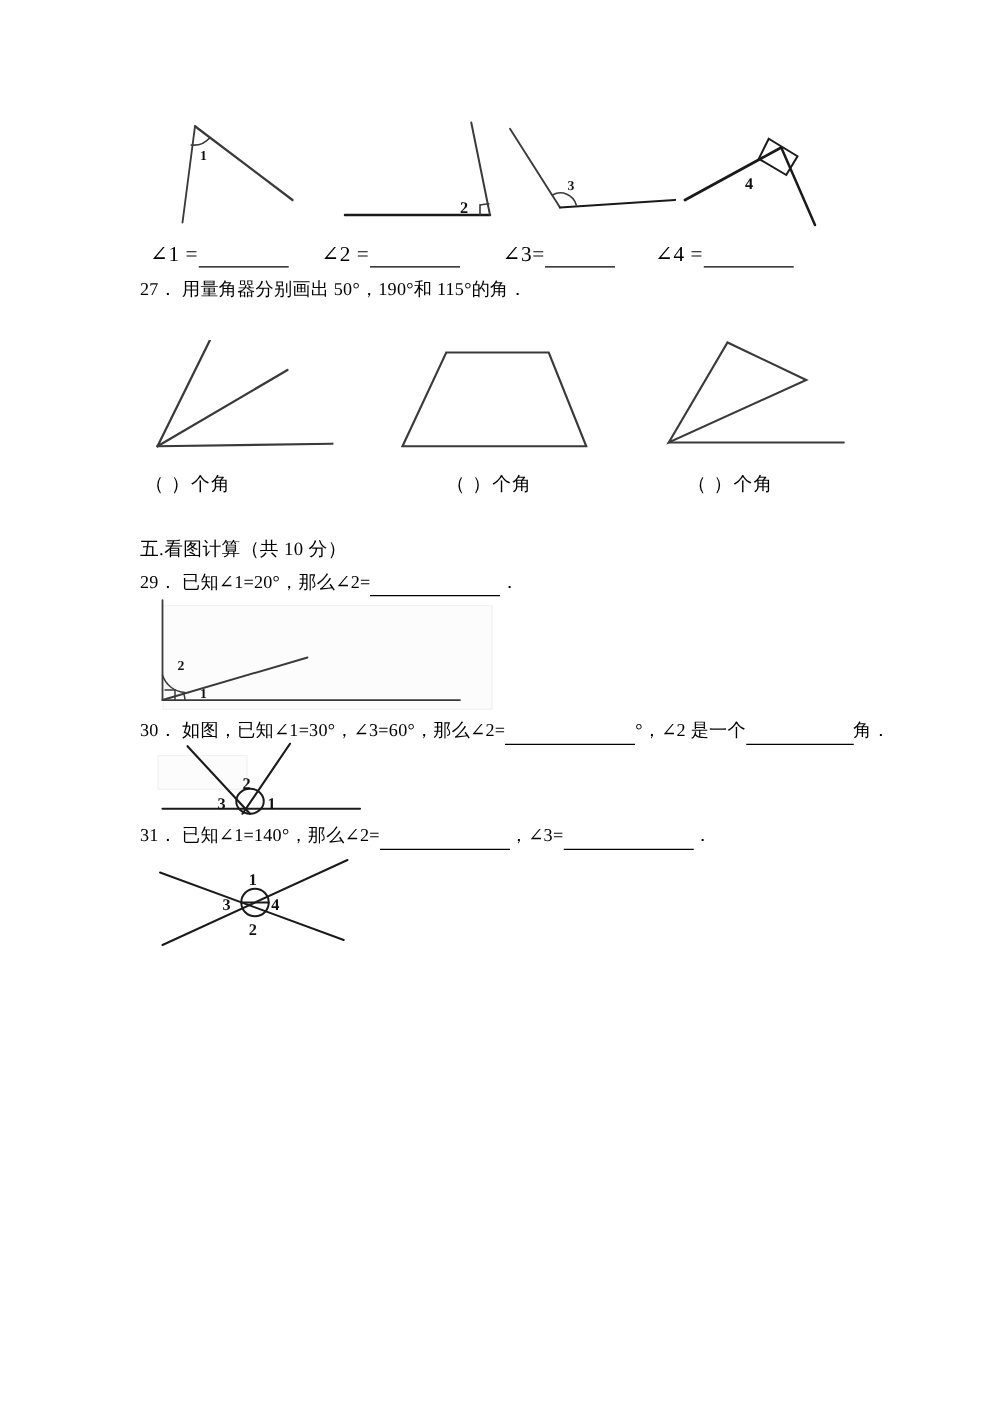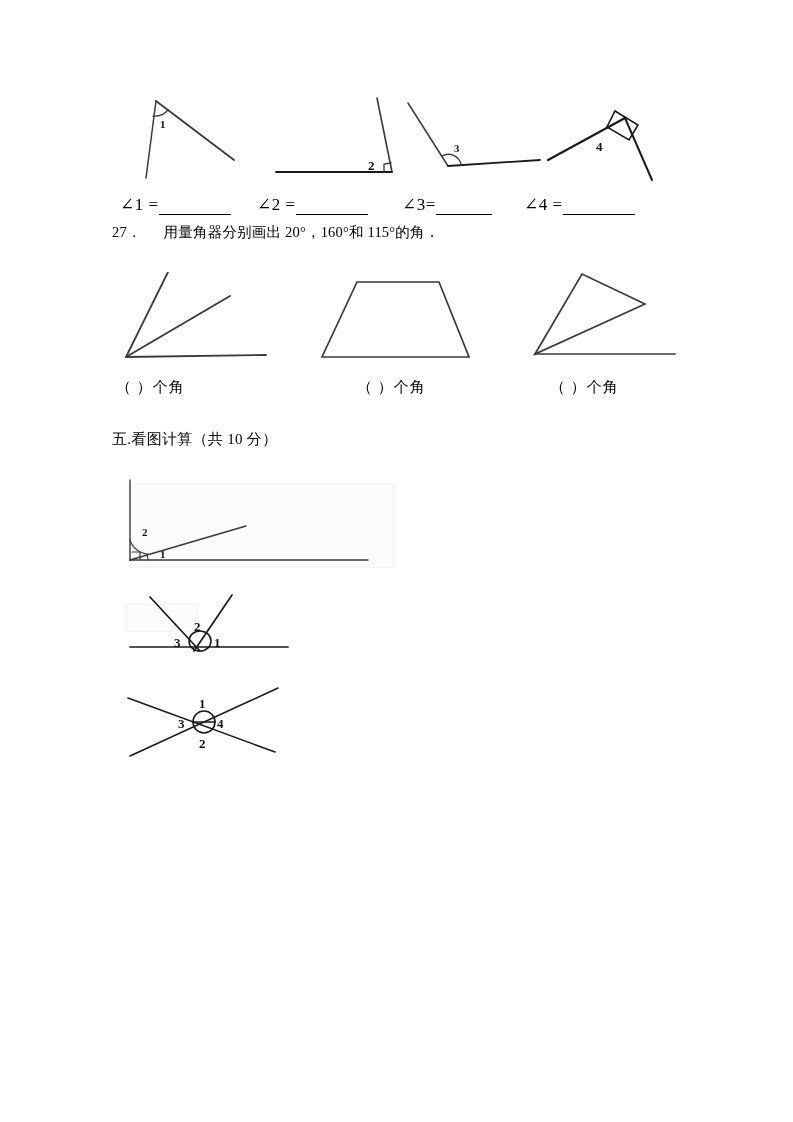--- a/index.html
+++ b/index.html
@@ -23,21 +23,21 @@
     background: #fff;
   }
 
   
   .qline {
     font-size: 14.5px;
     line-height: 1.55;
     letter-spacing: 0.2px;
     white-space: nowrap;
   }
-  .qnum { margin-right: 22px; }
+  .qnum { margin-right: 4px; }
   .sec-head {
     font-size: 15px;
     font-weight: normal;
     letter-spacing: 0.3px;
     white-space: nowrap;
   }
   .blank {
     display: inline-block;
     border-bottom: 1.3px solid #000;
     vertical-align: bottom;
@@ -187,21 +187,21 @@
     </span>
     <span class="ans-item" style="left:290px">
       <span>∠3=</span><span class="blank b-xs"></span>
     </span>
     <span class="ans-item" style="left:412px">
       <span>∠4  =</span><span class="blank b-sm"></span>
     </span>
   </div>
 
   <div class="qline line27">
-    <span class="qnum">27．</span><span>用量角器分别画出 20°，160°和 115°的角．</span>
+    <span class="qnum">27．</span><span>用量角器分别画出 50°，190°和 115°的角．</span>
   </div>
 
 
   <div class="fig-row-2">
 
     <svg width="170" height="100" style="left:6px">
       <path class="stroke" stroke-width="1.8" d="M 8 85 L 50 0"></path>
       <path class="stroke" stroke-width="1.8" d="M 8 85 L 112 24"></path>
       <path class="stroke" stroke-width="1.8" d="M 8 85 L 148 83"></path>
     </svg>
@@ -217,43 +217,52 @@
   </div>
 
   <div class="count-row">
     <span class="count-item" style="left:4px">（    ）个角</span>
     <span class="count-item" style="left:245px">（    ）个角</span>
     <span class="count-item" style="left:438px">（    ）个角</span>
   </div>
 
   <div class="sec-head sec5">五.看图计算（共 10 分）</div>
 
+  <div class="qline line29">
+    <span class="qnum">29．</span><span>已知∠1=20°，那么∠2=</span><span class="blank b-lg"></span><span>．</span>
+  </div>
 
   <svg class="fig29" width="280" height="92">
     <path class="stroke" stroke-width="1.4" d="M 12 2 L 12 82"></path>
     <path class="stroke" stroke-width="1.4" d="M 12 82 L 250 82"></path>
     <path class="stroke" stroke-width="1.5" d="M 12 82 L 128 48"></path>
     <path class="stroke" stroke-width="1.2" d="M 14 74 L 22 74 L 22 82"></path>
     <path class="stroke" stroke-width="1.2" d="M 12 62 A 20 20 0 0 0 30 76"></path>
     <path class="stroke" stroke-width="1.2" d="M 29 77 A 18 18 0 0 1 30 82"></path>
     <text class="lbl" x="24" y="58">2</text>
     <text class="lbl" x="42" y="80">1</text>
   </svg>
 
+  <div class="qline line30">
+    <span class="qnum">30．</span><span>如图，已知∠1=30°，∠3=60°，那么∠2=</span><span class="blank b-lg"></span><span>°，∠2 是一个</span><span class="blank b-md"></span><span>角．</span>
+  </div>
 
   <svg class="fig30" width="190" height="72">
     <path class="stroke-dk" stroke-width="1.7" d="M 2 58 L 160 58"></path>
     <path class="stroke-dk" stroke-width="1.7" d="M 22 8 L 72 62"></path>
     <path class="stroke-dk" stroke-width="1.7" d="M 104 6 L 66 62"></path>
     <ellipse class="stroke-dk" stroke-width="1.6" cx="72" cy="52" rx="11" ry="10"></ellipse>
     <text class="lbl-lg" x="66" y="42">2</text>
     <text class="lbl-lg" x="46" y="58">3</text>
     <text class="lbl-lg" x="86" y="58">1</text>
   </svg>
 
+  <div class="qline line31">
+    <span class="qnum">31．</span><span>已知∠1=140°，那么∠2=</span><span class="blank b-lg"></span><span>，∠3=</span><span class="blank b-lg"></span><span>．</span>
+  </div>
 
   <svg class="fig31" width="180" height="85">
     <path class="stroke-dk" stroke-width="1.6" d="M 8 18 L 155 72"></path>
     <path class="stroke-dk" stroke-width="1.6" d="M 10 76 L 158 8"></path>
     <circle class="stroke-dk" stroke-width="1.6" cx="84" cy="42" r="11" fill="#fff"></circle>
     <path class="stroke-dk" stroke-width="1.6" d="M 73 42 L 95 42"></path>
     <text class="lbl-lg" x="79" y="28">1</text>
     <text class="lbl-lg" x="79" y="68">2</text>
     <text class="lbl-lg" x="58" y="48">3</text>
     <text class="lbl-lg" x="97" y="48">4</text>

